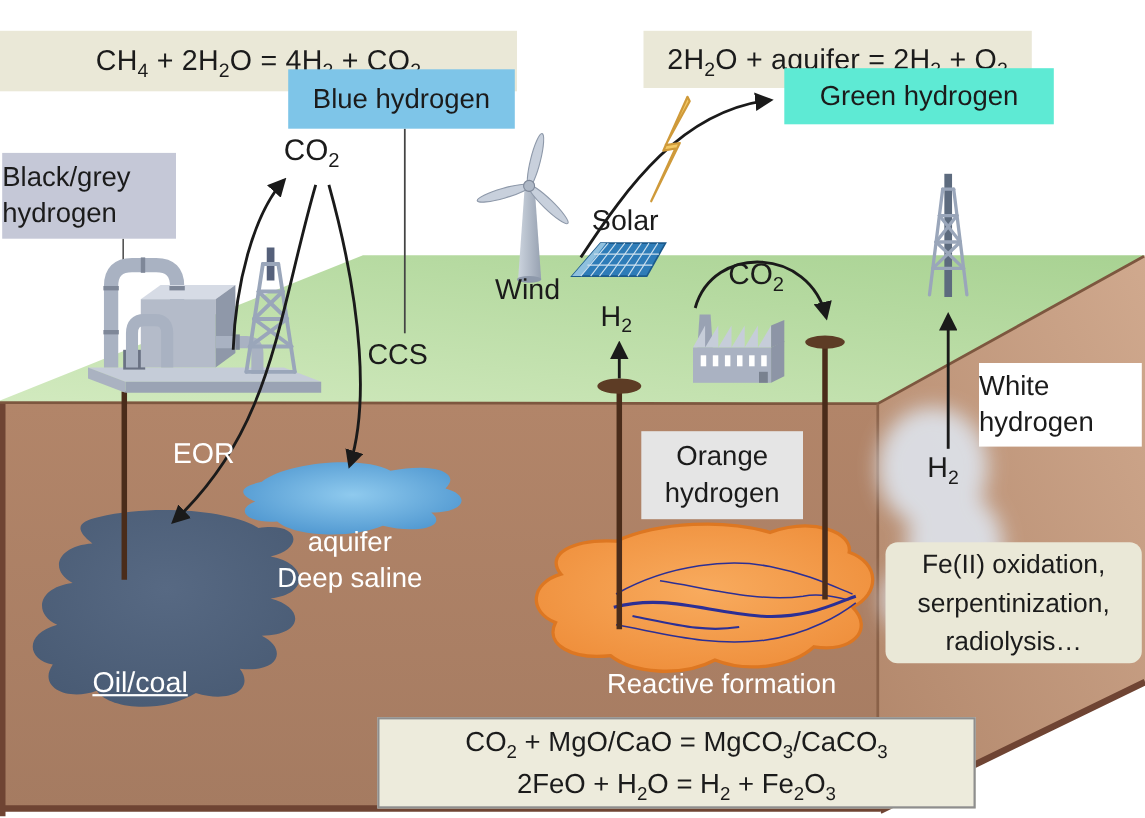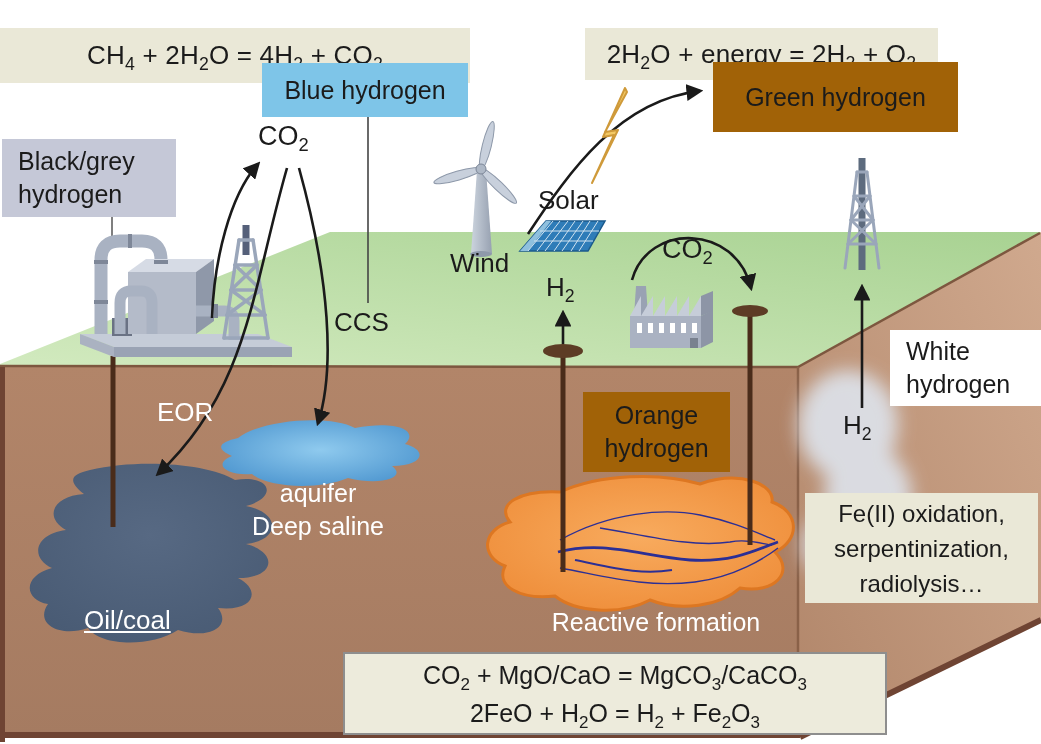--- a/index.html
+++ b/index.html
@@ -7,21 +7,21 @@
          font-family:"Liberation Sans","DejaVu Sans",sans-serif;color:#1b1b1b;}
   .stage svg{position:absolute;left:0;top:0;}
   .abs{position:absolute;}
   .eqbox{background:#eae8d7;display:flex;align-items:center;justify-content:center;
          font-size:26px;letter-spacing:.2px;margin-top:28px;}
   .tagbox{display:flex;align-items:center;justify-content:center;font-size:25px;}
   .tagbox.col{flex-direction:column;line-height:33px;}
   .lbl{font-size:26px;white-space:nowrap;}
   .white{color:#ffffff;}
   sub{font-size:.68em;line-height:0;}
-  .left-pad{justify-content:flex-start;padding-left:16px;align-items:flex-start;
+  .left-pad{justify-content:flex-start;padding-left:0;align-items:flex-start;
             display:flex;flex-direction:column;}
 </style>
 </head>
 <body>
 
 <div class="stage">
 
 <svg width="1041" height="744" viewBox="0 0 1041 744">
   <defs>
     <linearGradient id="gGreen" x1="0" y1="1" x2="1" y2="0">
@@ -219,34 +219,34 @@
     <path d="M862,408 L862,287" marker-end="url(#ah)"></path>
   </g>
 
   <path d="M625,88 L603,137 L614,135 L592,183 L618,130 L605,132 L627,92 Z" fill="#f3c965" stroke="#cf9a3a" stroke-width="2" stroke-linejoin="round"></path>
 </svg>
 
 <div class="abs eqbox" style="left:0;top:0;width:470px;height:55px;">
   <span><span>CH</span><sub>4</sub><span> + 2H</span><sub>2</sub><span>O = 4H</span><sub>2</sub><span> + CO</span><sub>2</sub><span></span></span>
 </div>
 <div class="abs eqbox" style="left:585px;top:0;width:353px;height:52px;">
-  <span><span>2H</span><sub>2</sub><span>O + energy = 2H</span><sub>2</sub><span> + O</span><sub>2</sub><span></span></span>
+  <span><span>2H</span><sub>2</sub><span>O + aquifer = 2H</span><sub>2</sub><span> + O</span><sub>2</sub><span></span></span>
 </div>
 
 <div class="abs tagbox" style="left:262px;top:63px;width:206px;height:54px;background:#7ec5e8;">
   <span>Blue hydrogen</span>
 </div>
-<div class="abs tagbox" style="left:713px;top:62px;width:245px;height:70px;background:#a16207;">
+<div class="abs tagbox" style="left:713px;top:62px;width:245px;height:51px;background:#5eead4;">
   <span>Green hydrogen</span>
 </div>
 <div class="abs tagbox col left-pad" style="left:2px;top:139px;width:158px;height:78px;background:#c5c8d7;justify-content:center;">
   <div>Black/grey</div>
   <div>hydrogen</div>
 </div>
-<div class="abs tagbox col" style="left:583px;top:392px;width:147px;height:80px;background:#a16207;">
+<div class="abs tagbox col" style="left:583px;top:392px;width:147px;height:80px;background:#e5e5e5;">
   <div>Orange</div>
   <div>hydrogen</div>
 </div>
 <div class="abs tagbox col left-pad" style="left:890px;top:330px;width:148px;height:76px;background:#ffffff;justify-content:center;">
   <div>White</div>
   <div>hydrogen</div>
 </div>
 
 <div class="abs lbl" style="left:258px;top:121px;font-size:27px;"><span>CO</span><sub>2</sub><span></span></div>
 <div class="abs lbl" style="left:334px;top:307px;">CCS</div>
@@ -256,21 +256,21 @@
 <div class="abs lbl" style="left:662px;top:234px;font-size:27px;"><span>CO</span><sub>2</sub><span></span></div>
 <div class="abs lbl" style="left:843px;top:410px;"><span>H</span><sub>2</sub><span></span></div>
 <div class="abs lbl white" style="left:157px;top:397px;">EOR</div>
 <div class="abs white" style="left:240px;top:477px;width:156px;text-align:center;font-size:25px;line-height:33px;">
   <div>aquifer</div>
   <div>Deep saline</div>
 </div>
 <div class="abs lbl white" style="left:84px;top:605px;text-decoration:underline;">Oil/coal</div>
 <div class="abs white" style="left:540px;top:608px;width:232px;text-align:center;font-size:25px;">Reactive formation</div>
 
-<div class="abs" style="left:805px;top:493px;width:233px;height:110px;background:#eae8d7;display:flex;flex-direction:column;align-items:center;justify-content:center;font-size:24px;line-height:35px;">
+<div class="abs" style="left:805px;top:493px;width:233px;height:110px;background:#eae8d7;display:flex;flex-direction:column;align-items:center;justify-content:center;font-size:24px;line-height:35px;border-radius:11px;">
   <div>Fe(II) oxidation,</div>
   <div>serpentinization,</div>
   <div>radiolysis…</div>
 </div>
 
 <div class="abs" style="left:343px;top:652px;width:544px;height:83px;background:#edebdc;border:2px solid #8e8e8e;box-sizing:border-box;display:flex;flex-direction:column;align-items:center;justify-content:center;font-size:25px;line-height:38px;">
   <div><span>CO</span><sub>2</sub><span> + MgO/CaO = MgCO</span><sub>3</sub><span>/CaCO</span><sub>3</sub><span></span></div>
   <div><span>2FeO + H</span><sub>2</sub><span>O = H</span><sub>2</sub><span> + Fe</span><sub>2</sub><span>O</span><sub>3</sub><span></span></div>
 </div>
 

